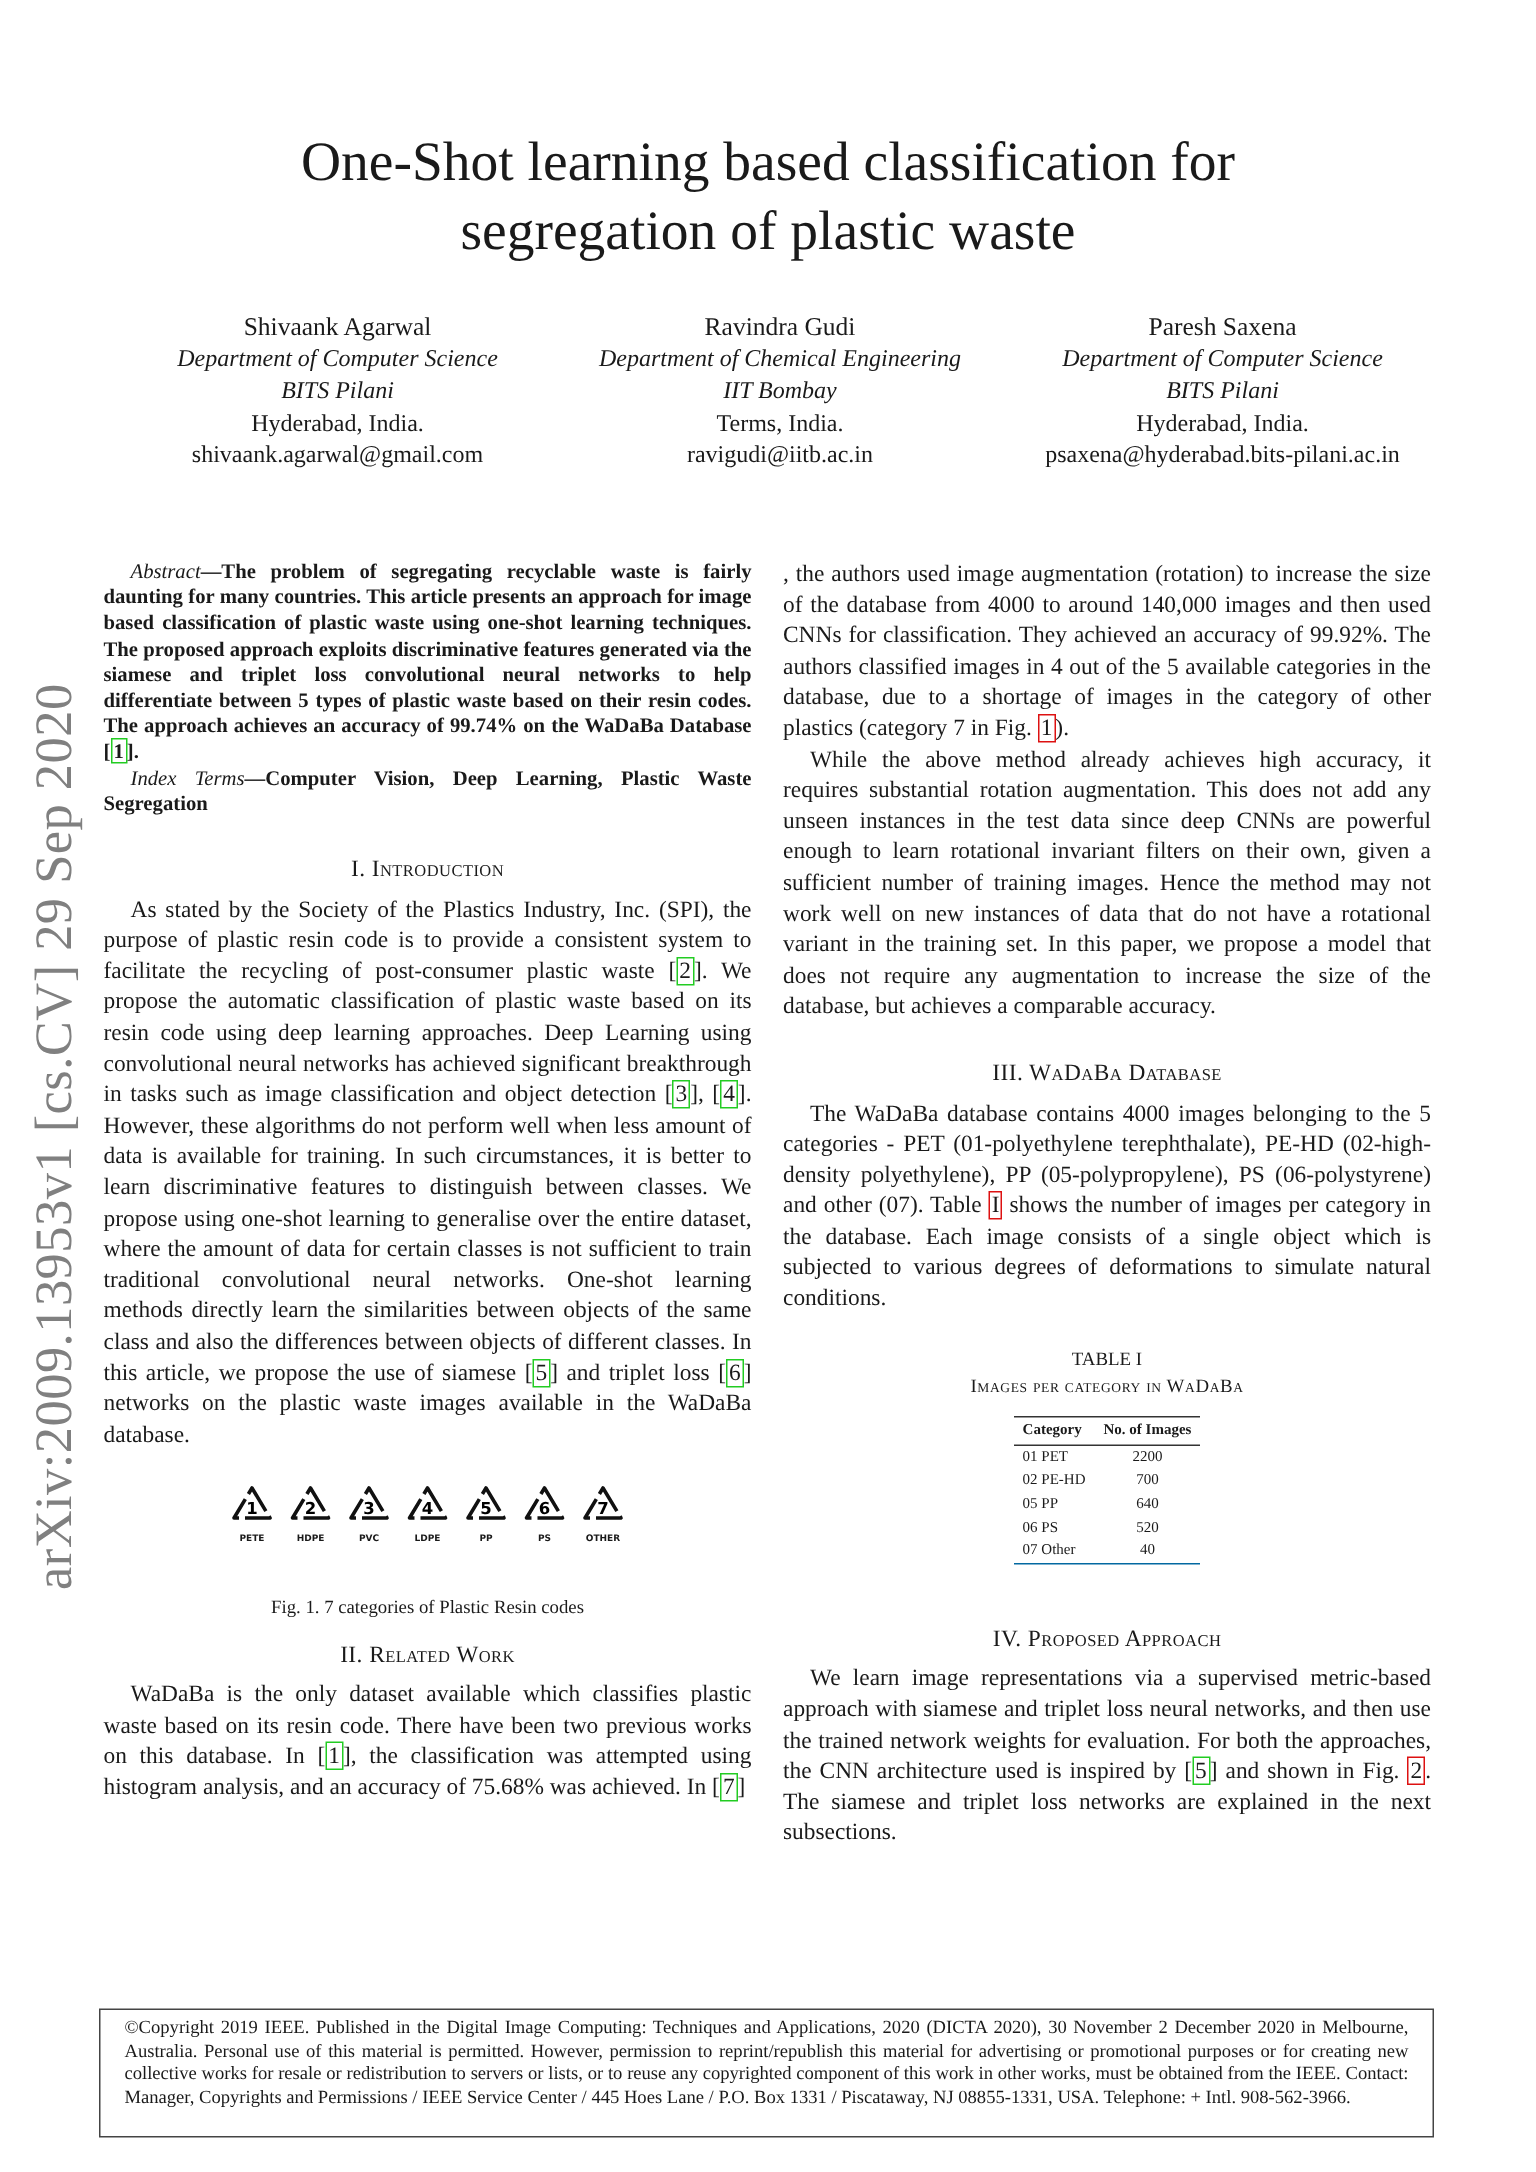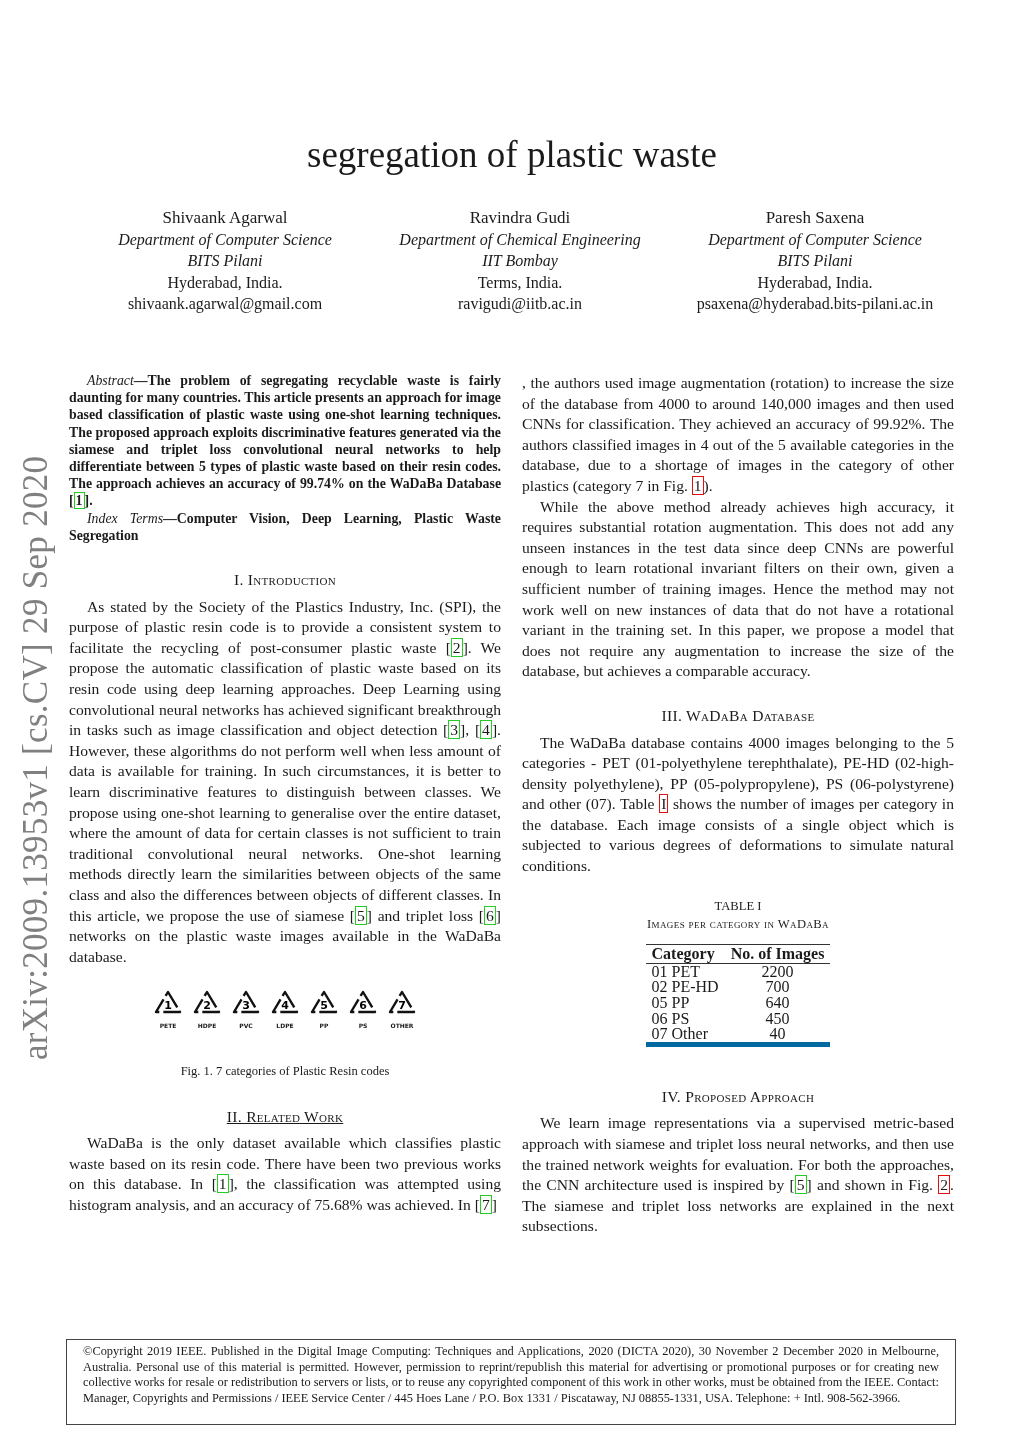--- a/index.html
+++ b/index.html
@@ -42,38 +42,38 @@
   .figure { text-align: center; margin-top: 22px; }
   .resin-row { display: flex; justify-content: center; gap: 9px; }
   .resin { width: 30px; display: flex; flex-direction: column; align-items: center; }
   .resin svg { width: 30px; height: 26px; }
   .resin .lbl { font-family: "DejaVu Sans", sans-serif; font-size: 6px; font-weight: bold; margin-top: 1px; }
   .fig-cap { font-size: 12.5px; margin-top: 24px; font-family: Liberation Serif, serif; }
   .table-wrap { text-align: center; margin-top: 22px; }
   .table-title { font-size: 12.6px; line-height: 15px; }
   .table-sub { font-size: 12.6px; font-variant: small-caps; letter-spacing: 0.4px; }
   table.data {
-    margin: 10px auto 0 auto; border-collapse: collapse; font-size: 16px; line-height: 15.6px;
-    border-top: 1px solid #333; border-bottom: 5px solid #0369a1;
+    margin: 10px auto 0 auto; border-collapse: collapse; font-size: 10px; line-height: 15.6px;
+    border-top: 1px solid #333; border-bottom: 1px solid #0369a1;
   }
   table.data th { font-weight: bold; border-bottom: 1px solid #333; padding: 1px 6px; }
   table.data td { padding: 0 6px; }
   table.data td.cat, table.data th.cat { text-align: left; }
   table.data td.num { text-align: center; }
   .copyright {
     position: absolute; left: 66px; top: 1339px; width: 890px; height: 86px;
     border: 1.5px solid #444; padding: 4px 16px; box-sizing: border-box;
     font-size: 12.4px; line-height: 15.6px; text-align: justify;
   }
 </style>
 </head>
 <body>
 
 <h1 class="title">
-  <br>
+  <span>One-Shot learning based classification for</span><br>
   <span>segregation of plastic waste</span>
 </h1>
 
 <div class="authors">
   <div class="author">
     <div class="name">Shivaank Agarwal</div>
     <div class="dept">Department of Computer Science</div>
     <div class="inst">BITS Pilani</div>
     <div>Hyderabad, India.</div>
     <div>shivaank.agarwal@gmail.com</div>
@@ -153,21 +153,21 @@
           <svg viewBox="0 0 30 26">
             <path d="M15 3 L27 23 L3 23 Z" fill="none" stroke="#111" stroke-width="2.4" stroke-linejoin="round" stroke-dasharray="18 4"></path>
             <text x="15" y="20" text-anchor="middle" font-size="11" font-weight="bold" font-family="DejaVu Sans, sans-serif">7</text>
           </svg>
           <div class="lbl">OTHER</div>
         </div>
       </div>
     <div class="fig-cap">Fig. 1.  7 categories of Plastic Resin codes</div>
   </div>
 
-  <div class="sec-head" style="margin-top:25px;text-decoration:underline;">II. Related Work</div>
+  <div class="sec-head" style="margin-top:12px;">II. Related Work</div>
   <p class="para"><span>WaDaBa is the only dataset available which classifies plastic waste based on its resin code. There have been two previous works on this database. In </span>[<span class="cite">1</span>]<span>, the classification was attempted using histogram analysis, and an accuracy of 75.68% was achieved. In </span>[<span class="cite">7</span>]<span id="related-left-tail"></span></p>
 </div>
 
 <div class="col col-right">
   <p class="para noindent"><span>, the authors used image augmentation (rotation) to increase the size of the database from 4000 to around 140,000 images and then used CNNs for classification. They achieved an accuracy of 99.92%. The authors classified images in 4 out of the 5 available categories in the database, due to a shortage of images in the category of other plastics (category 7 in Fig. </span><span class="ref-red">1</span><span>).</span></p>
   <p class="para">While the above method already achieves high accuracy, it requires substantial rotation augmentation. This does not add any unseen instances in the test data since deep CNNs are powerful enough to learn rotational invariant filters on their own, given a sufficient number of training images. Hence the method may not work well on new instances of data that do not have a rotational variant in the training set. In this paper, we propose a model that does not require any augmentation to increase the size of the database, but achieves a comparable accuracy.</p>
 
   <div class="sec-head">III. WaDaBa Database</div>
   <p class="para"><span>The WaDaBa database contains 4000 images belonging to the 5 categories - PET (01-polyethylene terephthalate), PE-HD (02-high-density polyethylene), PP (05-polypropylene), PS (06-polystyrene) and other (07). Table </span><span class="ref-red">I</span><span> shows the number of images per category in the database. Each image consists of a single object which is subjected to various degrees of deformations to simulate natural conditions.</span></p>
 
@@ -189,21 +189,21 @@
         <tr>
             <td class="cat">02 PE-HD</td>
             <td class="num">700</td>
           </tr>
         <tr>
             <td class="cat">05 PP</td>
             <td class="num">640</td>
           </tr>
         <tr>
             <td class="cat">06 PS</td>
-            <td class="num">450</td>
+            <td class="num">520</td>
           </tr>
         <tr>
             <td class="cat">07 Other</td>
             <td class="num">40</td>
           </tr>
       </tbody>
     </table>
   </div>
 
   <div class="sec-head" style="margin-top:40px;">IV. Proposed Approach</div>

